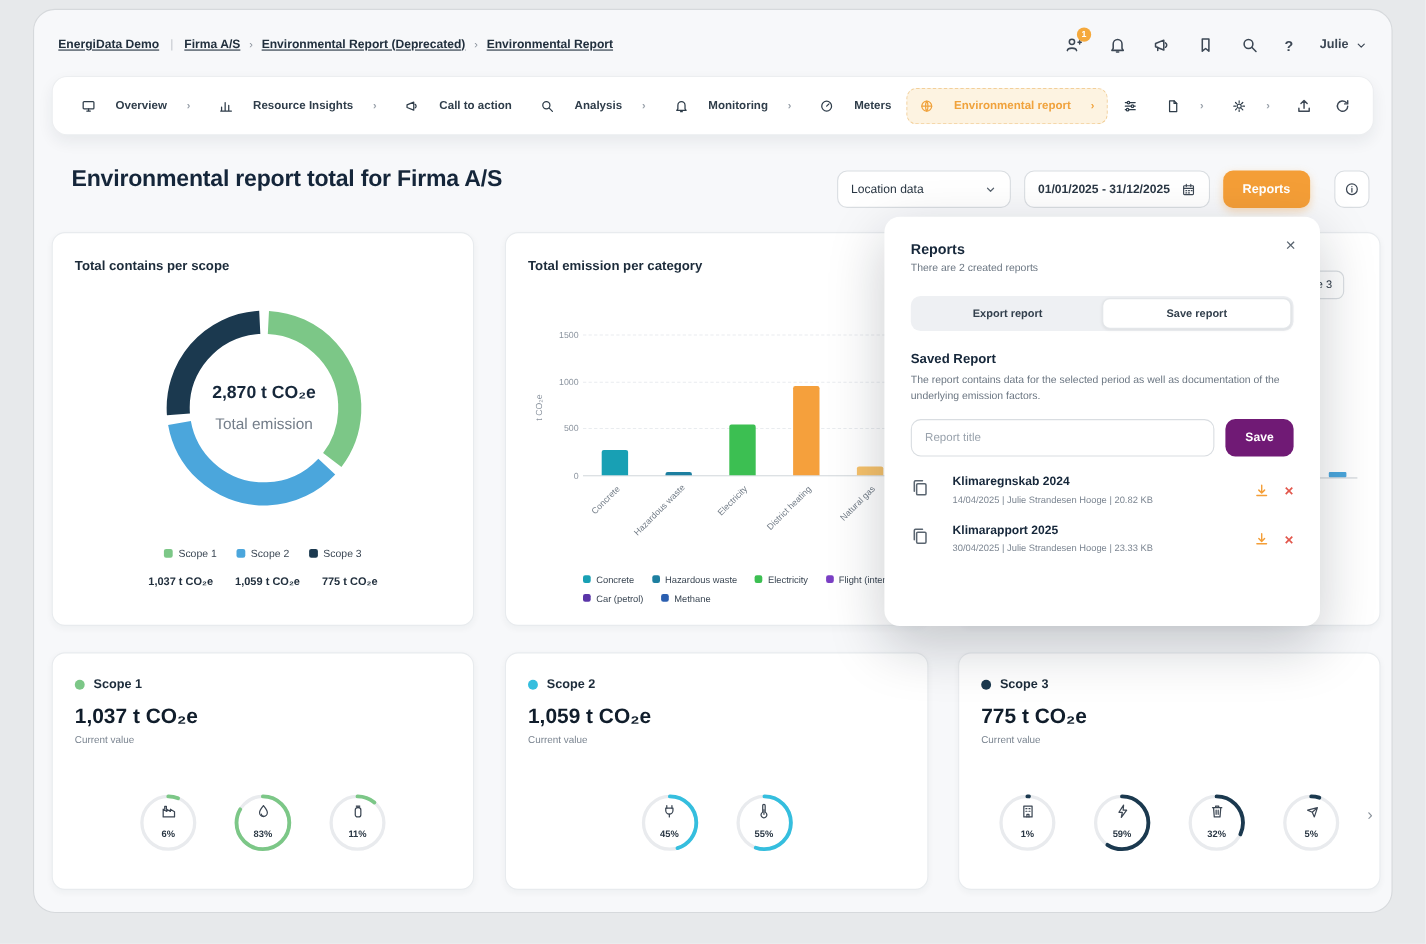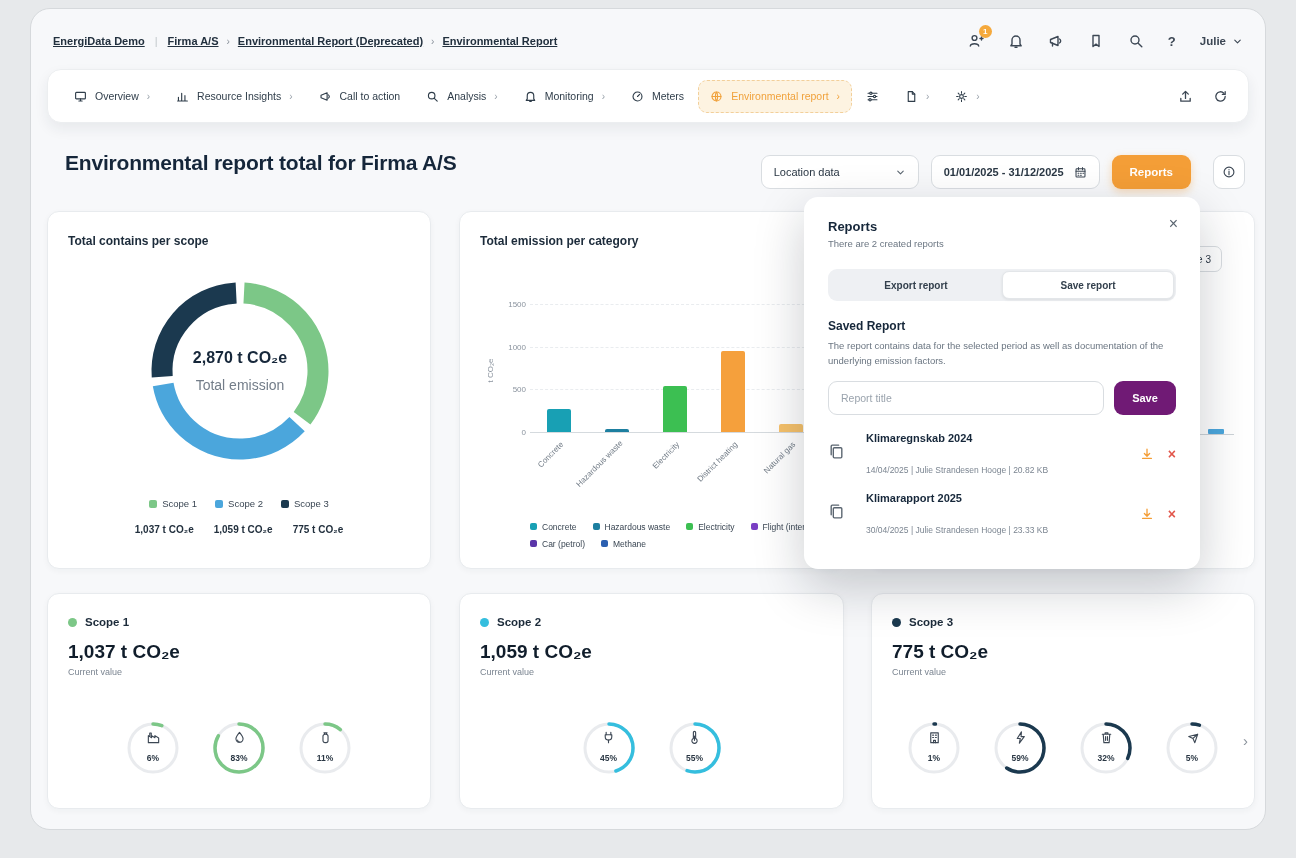--- a/index.html
+++ b/index.html
@@ -20,21 +20,21 @@
   .crumb { font-weight:bold; text-decoration:underline; cursor:pointer; white-space:nowrap; }
   .pipe { margin:0 10px; color:#c2c7cc; }
   .crumb-sep { margin:0 8px; color:#8a929b; font-size:10px; }
   .top-icons { margin-left:auto; display:flex; align-items:center; gap:24px; color:#3c4754; }
   .tool { position:relative; cursor:pointer; display:flex; align-items:center; }
   .badge { position:absolute; top:-8px; right:-8px; background:#f5a93c; color:#fff; border-radius:50%; width:13px; height:13px; font-size:8px; display:flex; align-items:center; justify-content:center; font-weight:bold; }
   .user { display:flex; align-items:center; gap:6px; font-weight:bold; font-size:11.5px; cursor:pointer; }
   .qmark { font-size:13px; font-weight:bold; color:#3c4754; }
   
   .navbar { position:absolute; left:16px; right:16px; top:60px; height:54px; background:#fff; border:1px solid #eceef0; border-radius:14px; box-shadow:0 6px 14px rgba(25,39,52,0.07); display:flex; align-items:center; padding:0 14px; gap:2px; z-index:5; }
-  .nav-item { display:flex; align-items:center; gap:8px; padding:9px 11px; font-size:10.5px; font-weight:normal; color:#2f3d4a; border-radius:9px; cursor:pointer; white-space:nowrap; border:1px solid transparent; }
+  .nav-item { display:flex; align-items:center; gap:18px; padding:9px 11px; font-size:10.5px; font-weight:bold; color:#2f3d4a; border-radius:9px; cursor:pointer; white-space:nowrap; border:1px solid transparent; }
   .nav-item .chev { color:#9aa2ab; font-size:10px; }
   .nav-item.active { background:#fdf3e1; color:#f0a23c; border:1px dashed #f2cf9a; }
   .nav-item.active .chev { color:#f0a23c; }
   .nav-right { margin-left:auto; display:flex; align-items:center; gap:20px; color:#3c4754; padding-right:6px; }
   
   .page-head { position:absolute; left:34px; top:142px; }
   .page-head h1 { font-size:21px; color:#15263a; letter-spacing:-0.2px; }
   .period { font-size:11px; color:#65707c; margin-top:5px; }
   .controls { position:absolute; right:20px; top:146px; display:flex; gap:12px; align-items:center; z-index:4; }
   .select, .datebox { height:34px; background:#fff; border:1px solid #d9dde1; border-radius:9px; display:flex; align-items:center; padding:0 12px; font-size:11px; color:#2a3744; gap:10px; cursor:pointer; }
@@ -81,21 +81,21 @@
   .seg-btn.active { background:#fff; border:1px solid #e3e6e9; box-shadow:0 1px 3px rgba(0,0,0,0.08); }
   .saved-title { font-size:12px; font-weight:bold; color:#16273a; margin-top:18px; }
   .saved-desc { font-size:9.5px; color:#6b7682; line-height:1.55; margin-top:6px; }
   .save-row { display:flex; gap:10px; margin-top:13px; }
   .save-row input { flex:1; height:34px; border:1px solid #d9dde1; border-radius:9px; padding:0 12px; font-size:10.5px; color:#2a3744; font-family:inherit; outline:none; }
   .save-row input::placeholder { color:#9aa3ad; }
   .save-btn { width:62px; height:34px; background:#701a75; border:none; border-radius:9px; color:#fff; font-weight:bold; font-size:11px; cursor:pointer; font-family:inherit; }
   .file-row { display:flex; align-items:center; margin-top:17px; gap:21px; }
   .file-icon { color:#5a6570; flex:0 0 auto; }
   .file-name { font-size:11px; font-weight:bold; color:#16273a; }
-  .file-meta { font-size:8.5px; color:#7b8591; margin-top:21px; }
+  .file-meta { font-size:8.5px; color:#7b8591; margin-top:5px; }
   .file-actions { margin-left:auto; display:flex; gap:14px; align-items:center; }
   .dl { color:#f49e37; cursor:pointer; display:flex; }
   .rm { color:#e2574c; font-size:14px; font-weight:bold; cursor:pointer; line-height:1; }
   
   #scope-card-0 { left:16px; top:584px; width:384px; height:216px; }
   #scope-card-1 { left:428px; top:584px; width:385px; height:216px; }
   #scope-card-2 { left:840px; top:584px; width:384px; height:216px; }
   .scope-head { display:flex; align-items:center; gap:8px; padding:22px 20px 0; font-size:11.5px; font-weight:bold; color:#1c2b3a; }
   .dot { width:9px; height:9px; border-radius:50%; flex:0 0 auto; }
   .scope-value { font-size:19px; font-weight:bold; color:#101d2b; padding:13px 20px 0; }

